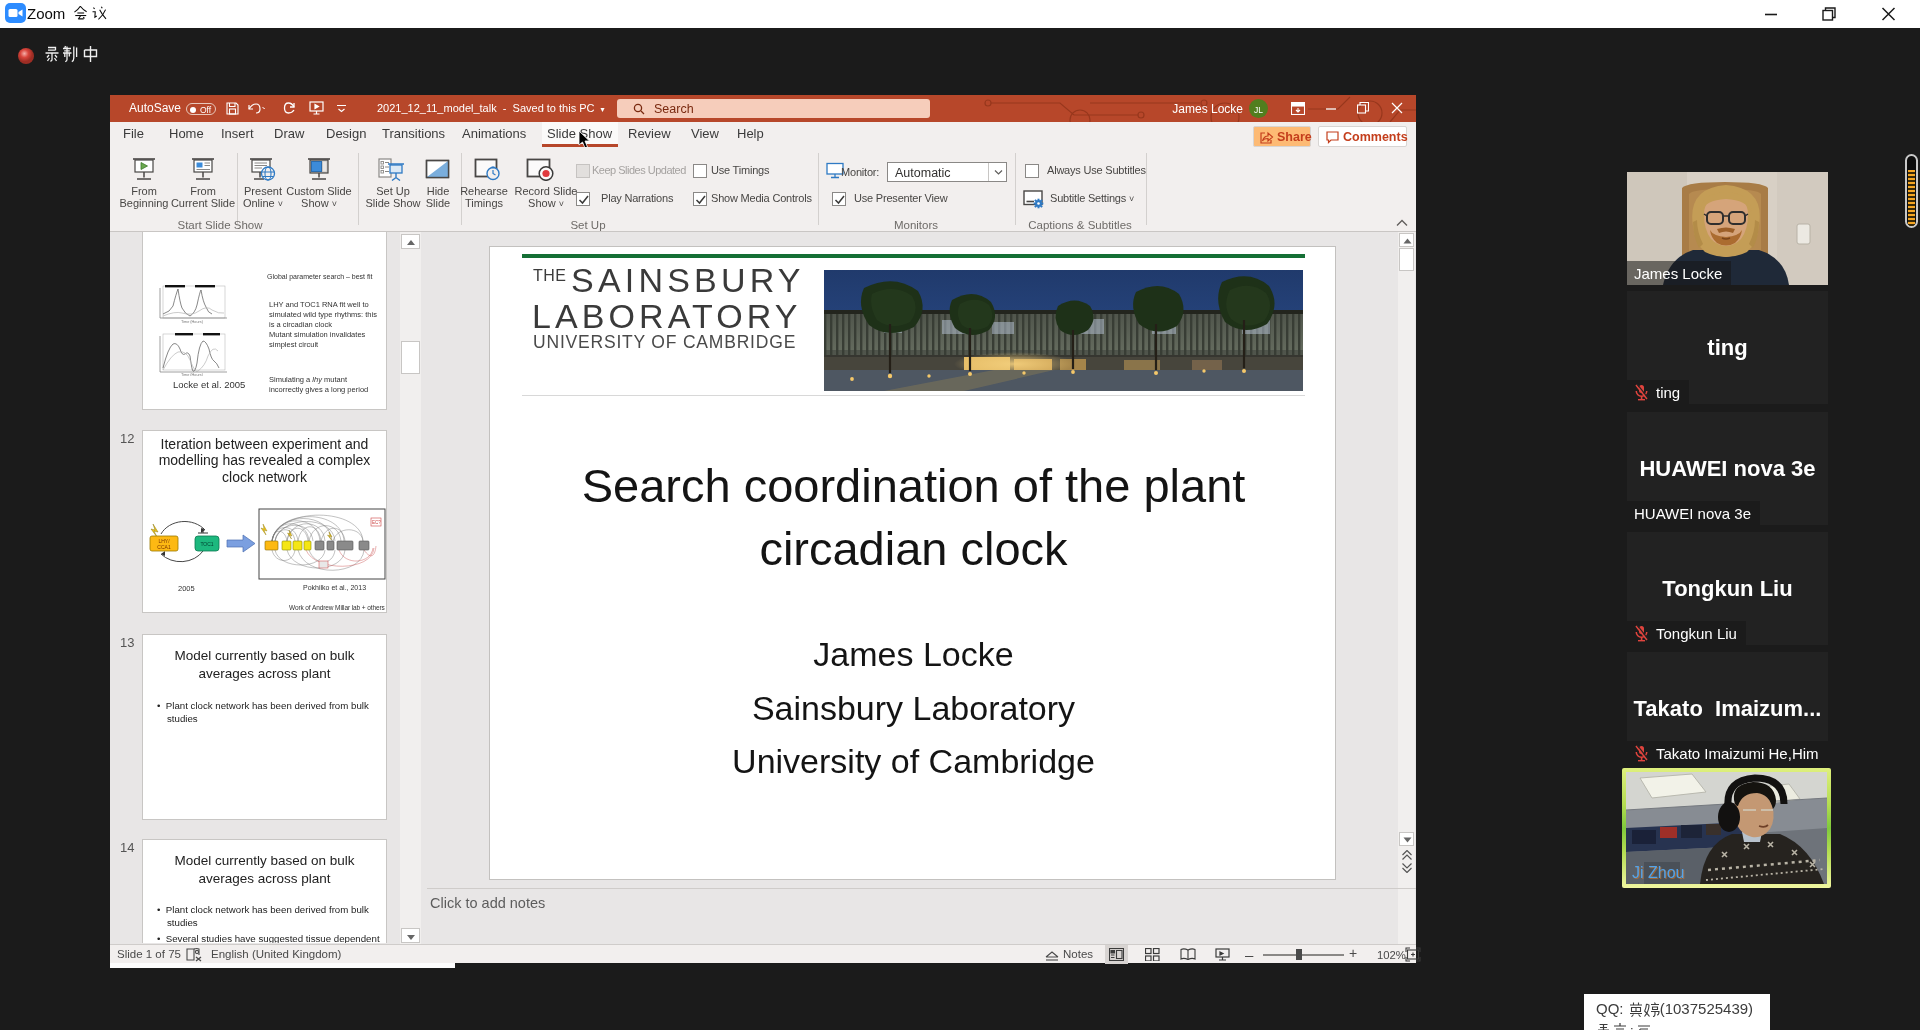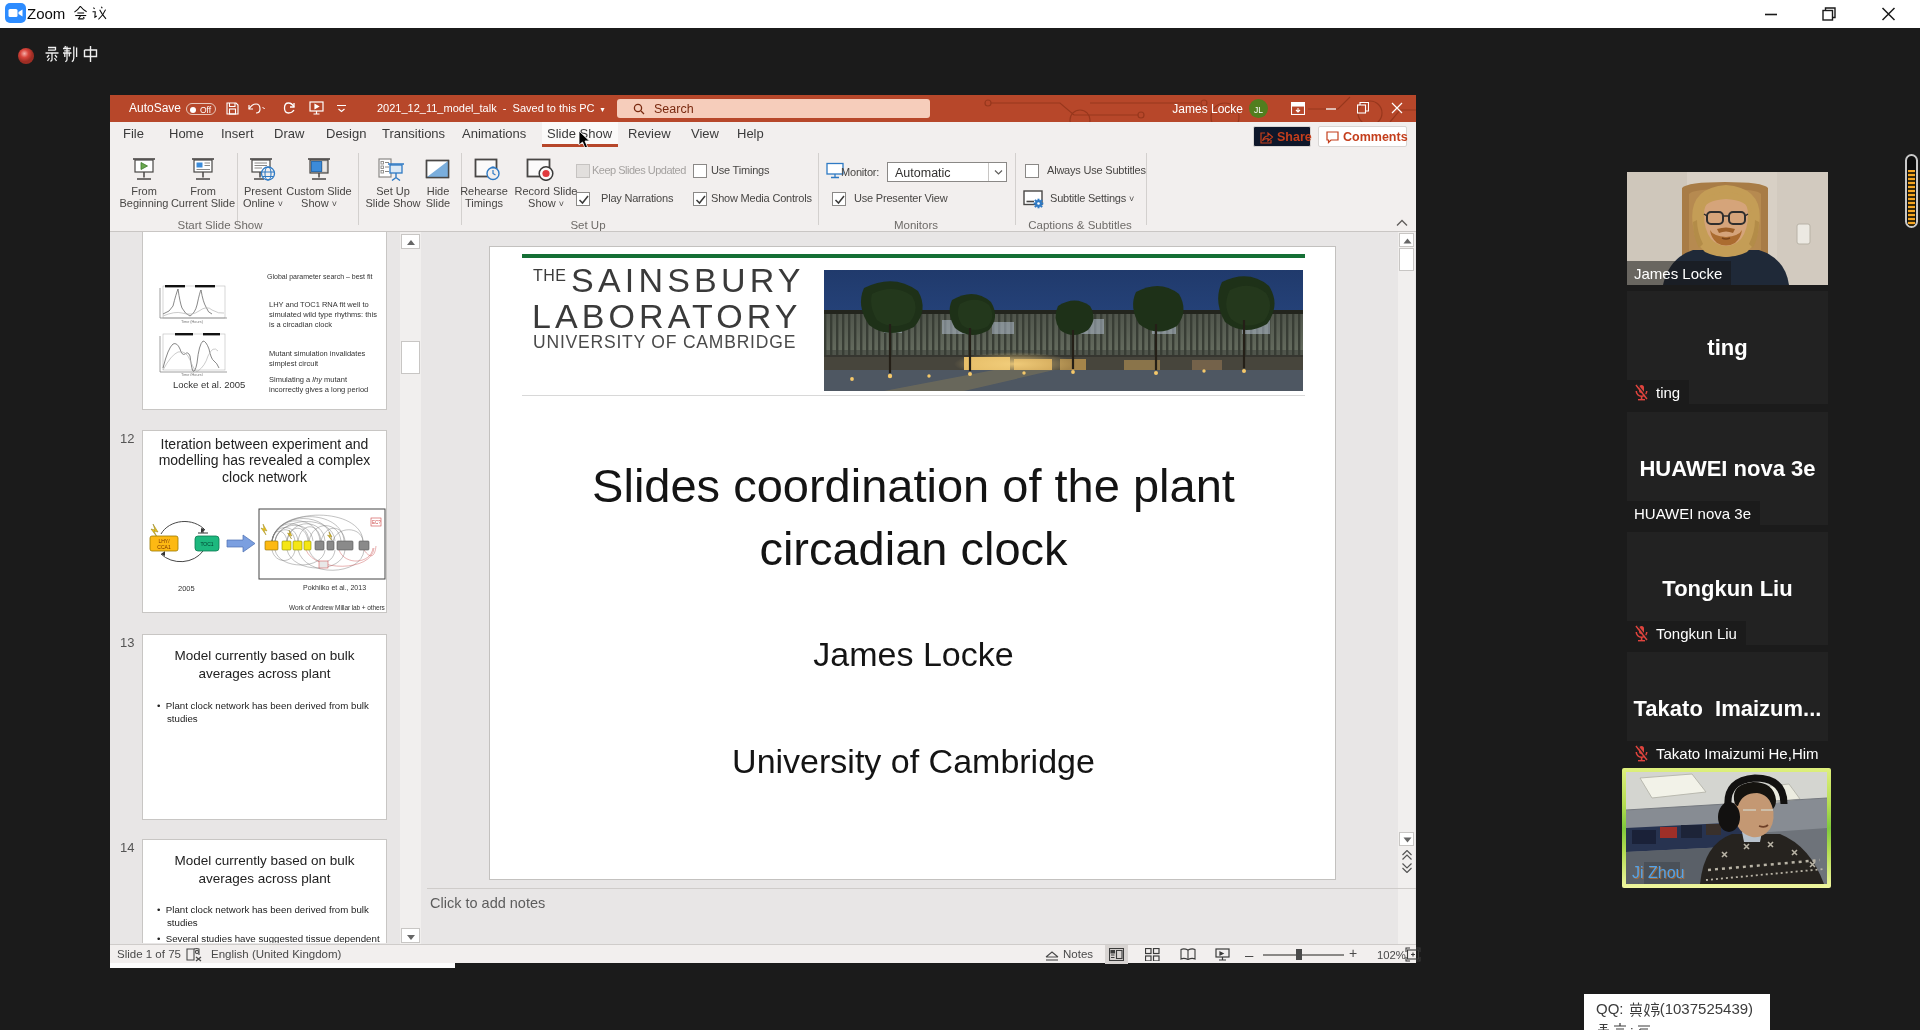--- a/index.html
+++ b/index.html
@@ -186,21 +186,21 @@
       <div class="tab" style="left:352px;">Animations</div>
       <div class="tab" style="left:437px;">Slide Show</div>
       <div class="tab" style="left:518px;">Review</div>
       <div class="tab" style="left:581px;">View</div>
       <div class="tab" style="left:627px;">Help</div>
 
       <svg class="abs" style="left:468px; top:9px;" width="13" height="18" viewBox="0 0 13 18">
           <path d="M1 0 L1 14 L4.5 11 L7 17 L9.5 16 L7 10 L11.5 10 Z" fill="#000" stroke="#fff" stroke-width="0.8"></path>
         </svg>
 
-      <div class="abs" style="left:1143px; top:4px; width:58px; height:21px; background:#0f172a; border:1px solid #d8d5d3; border-radius:2px;">
+      <div class="abs" style="left:1143px; top:4px; width:58px; height:21px; background:#fdba74; border:1px solid #d8d5d3; border-radius:2px;">
         <svg class="abs" style="left:6px; top:4px;" width="14" height="13" viewBox="0 0 14 13" fill="none" stroke="#c43e1c" stroke-width="1.2">
             <path d="M8 5 Q4 5 2.5 10 Q3.5 7.5 8 7.5 V10 L12.5 6 L8 2 Z"></path>
             <path d="M5 2 H1 V12 H11 V9"></path>
           </svg>
         <div class="abs" style="left:23px; top:3px; font-size:12.5px; color:#c43e1c; font-weight:bold;">Share</div>
       </div>
 
       <div class="abs" style="left:1208px; top:4px; width:89px; height:21px; background:#fff; border:1px solid #d8d5d3; border-radius:2px;">
         <svg class="abs" style="left:7px; top:4px;" width="13" height="13" viewBox="0 0 13 13" fill="none" stroke="#c43e1c" stroke-width="1.2">
             <path d="M1 1 H12 V9 H5 L2.5 11.5 V9 H1 Z"></path>
@@ -367,21 +367,21 @@
           <rect x="24" y="3" width="18" height="2.4" fill="#111"></rect>
             <rect x="52" y="3" width="17" height="2.4" fill="#111"></rect>
           <path d="M12 38 q5 -20 10 -24 q4 -2 7 5 q2 7 5 5 q3 -3 5 2 q2 15 3 15 q2 2 4 -8 q2 -19 6 -22 q3 0 6 8 q2 10 5 12 q3 2 5 7" fill="none" stroke="#555" stroke-width="0.7"></path>
           <path d="M12 40 q8 -15 15 -18 q8 -2 12 8 q5 13 8 11 q7 -5 10 -15 q5 -11 10 -5" fill="none" stroke="#b5b5b5" stroke-width="0.7"></path>
           <path d="M9 6 V42 M9 42 H76" stroke="#777" stroke-width="0.7" fill="none"></path>
           <text x="30" y="46" font-size="3.8" fill="#777">Time (Hours)</text>
         </svg>
         <div class="abs" style="left:30px; top:153px; font-size:9.5px; color:#333;">Locke et al. 2005</div>
         <div class="abs" style="left:124px; top:47px; width:126px; font-size:7px; color:#333;">Global parameter search – best fit</div>
         <div class="abs" style="left:126px; top:74px; width:115px; font-size:7.5px; color:#333; line-height:1.3;">LHY and TOC1 RNA fit well to simulated wild type rhythms: this is a circadian clock</div>
-        <div class="abs" style="left:126px; top:123px; width:112px; font-size:7.5px; color:#333; line-height:1.3;">Mutant simulation invalidates simplest circuit</div>
+        <div class="abs" style="left:126px; top:104px; width:112px; font-size:7.5px; color:#333; line-height:1.3;">Mutant simulation invalidates simplest circuit</div>
         <div class="abs" style="left:126px; top:149px; width:112px; font-size:7.5px; color:#333; line-height:1.3;">Simulating a <i>lhy</i> mutant incorrectly gives a long period</div>
       </div>
 
       <div class="thumb" style="top:198px; height:183px;">
         <div style="text-align:center; font-size:14px; color:#222; line-height:1.17; padding-top:5px;">Iteration between experiment and<br>modelling has revealed a complex<br>clock network</div>
         <svg class="abs" style="left:0; top:75px;" width="245" height="80" viewBox="0 0 245 80">
 
           <path d="M18 28 A26 22 0 0 1 62 24" fill="none" stroke="#333" stroke-width="0.9"></path>
           <path d="M60 45 A26 22 0 0 1 18 48" fill="none" stroke="#333" stroke-width="0.9"></path>
           <path d="M58 22 l4 2 l-4 3" fill="#333"></path>
@@ -547,23 +547,24 @@
               <circle cx="332" cy="103" r="2"></circle>
               <circle cx="420" cy="101" r="2"></circle>
               <circle cx="28" cy="109" r="1.9"></circle>
               <circle cx="200" cy="103" r="1.7"></circle>
               <circle cx="380" cy="101" r="1.7"></circle>
               <circle cx="105" cy="106" r="1.7"></circle>
           </g>
         </svg>
         <div class="abs" style="left:32px; top:148px; width:783px; height:1px; background:#d8d8d8;"></div>
 
-        <div class="abs" style="left:0; top:211px; width:847px; text-align:center; font-size:47px; color:#141414;">Slides coordination of the plant</div>
+        <div class="abs" style="left:0; top:211px; width:847px; text-align:center; font-size:47px; color:#141414;">Search coordination of the plant</div>
         <div class="abs" style="left:0; top:274px; width:847px; text-align:center; font-size:47px; color:#141414;">circadian clock</div>
         <div class="abs" style="left:0; top:388px; width:847px; text-align:center; font-size:34px; color:#141414;">James Locke</div>
+        <div class="abs" style="left:0; top:442px; width:847px; text-align:center; font-size:34px; color:#141414;">Sainsbury Laboratory</div>
         <div class="abs" style="left:0; top:495px; width:847px; text-align:center; font-size:34px; color:#141414;">University of Cambridge</div>
       </div>
 
       <div class="scrollbar" style="left:1288px; top:0; width:17px; height:712px;"></div>
       <div class="sthumb" style="left:1289px; top:1px; width:15px; height:14px;">
           <svg style="margin:4px 0 0 3px;" width="9" height="6" viewBox="0 0 9 6">
             <path d="M0.5 5.5 L4.5 0.5 L8.5 5.5 Z" fill="#666"></path>
           </svg>
         </div>
       <div class="sthumb" style="left:1289px; top:16px; width:15px; height:23px;"></div>

